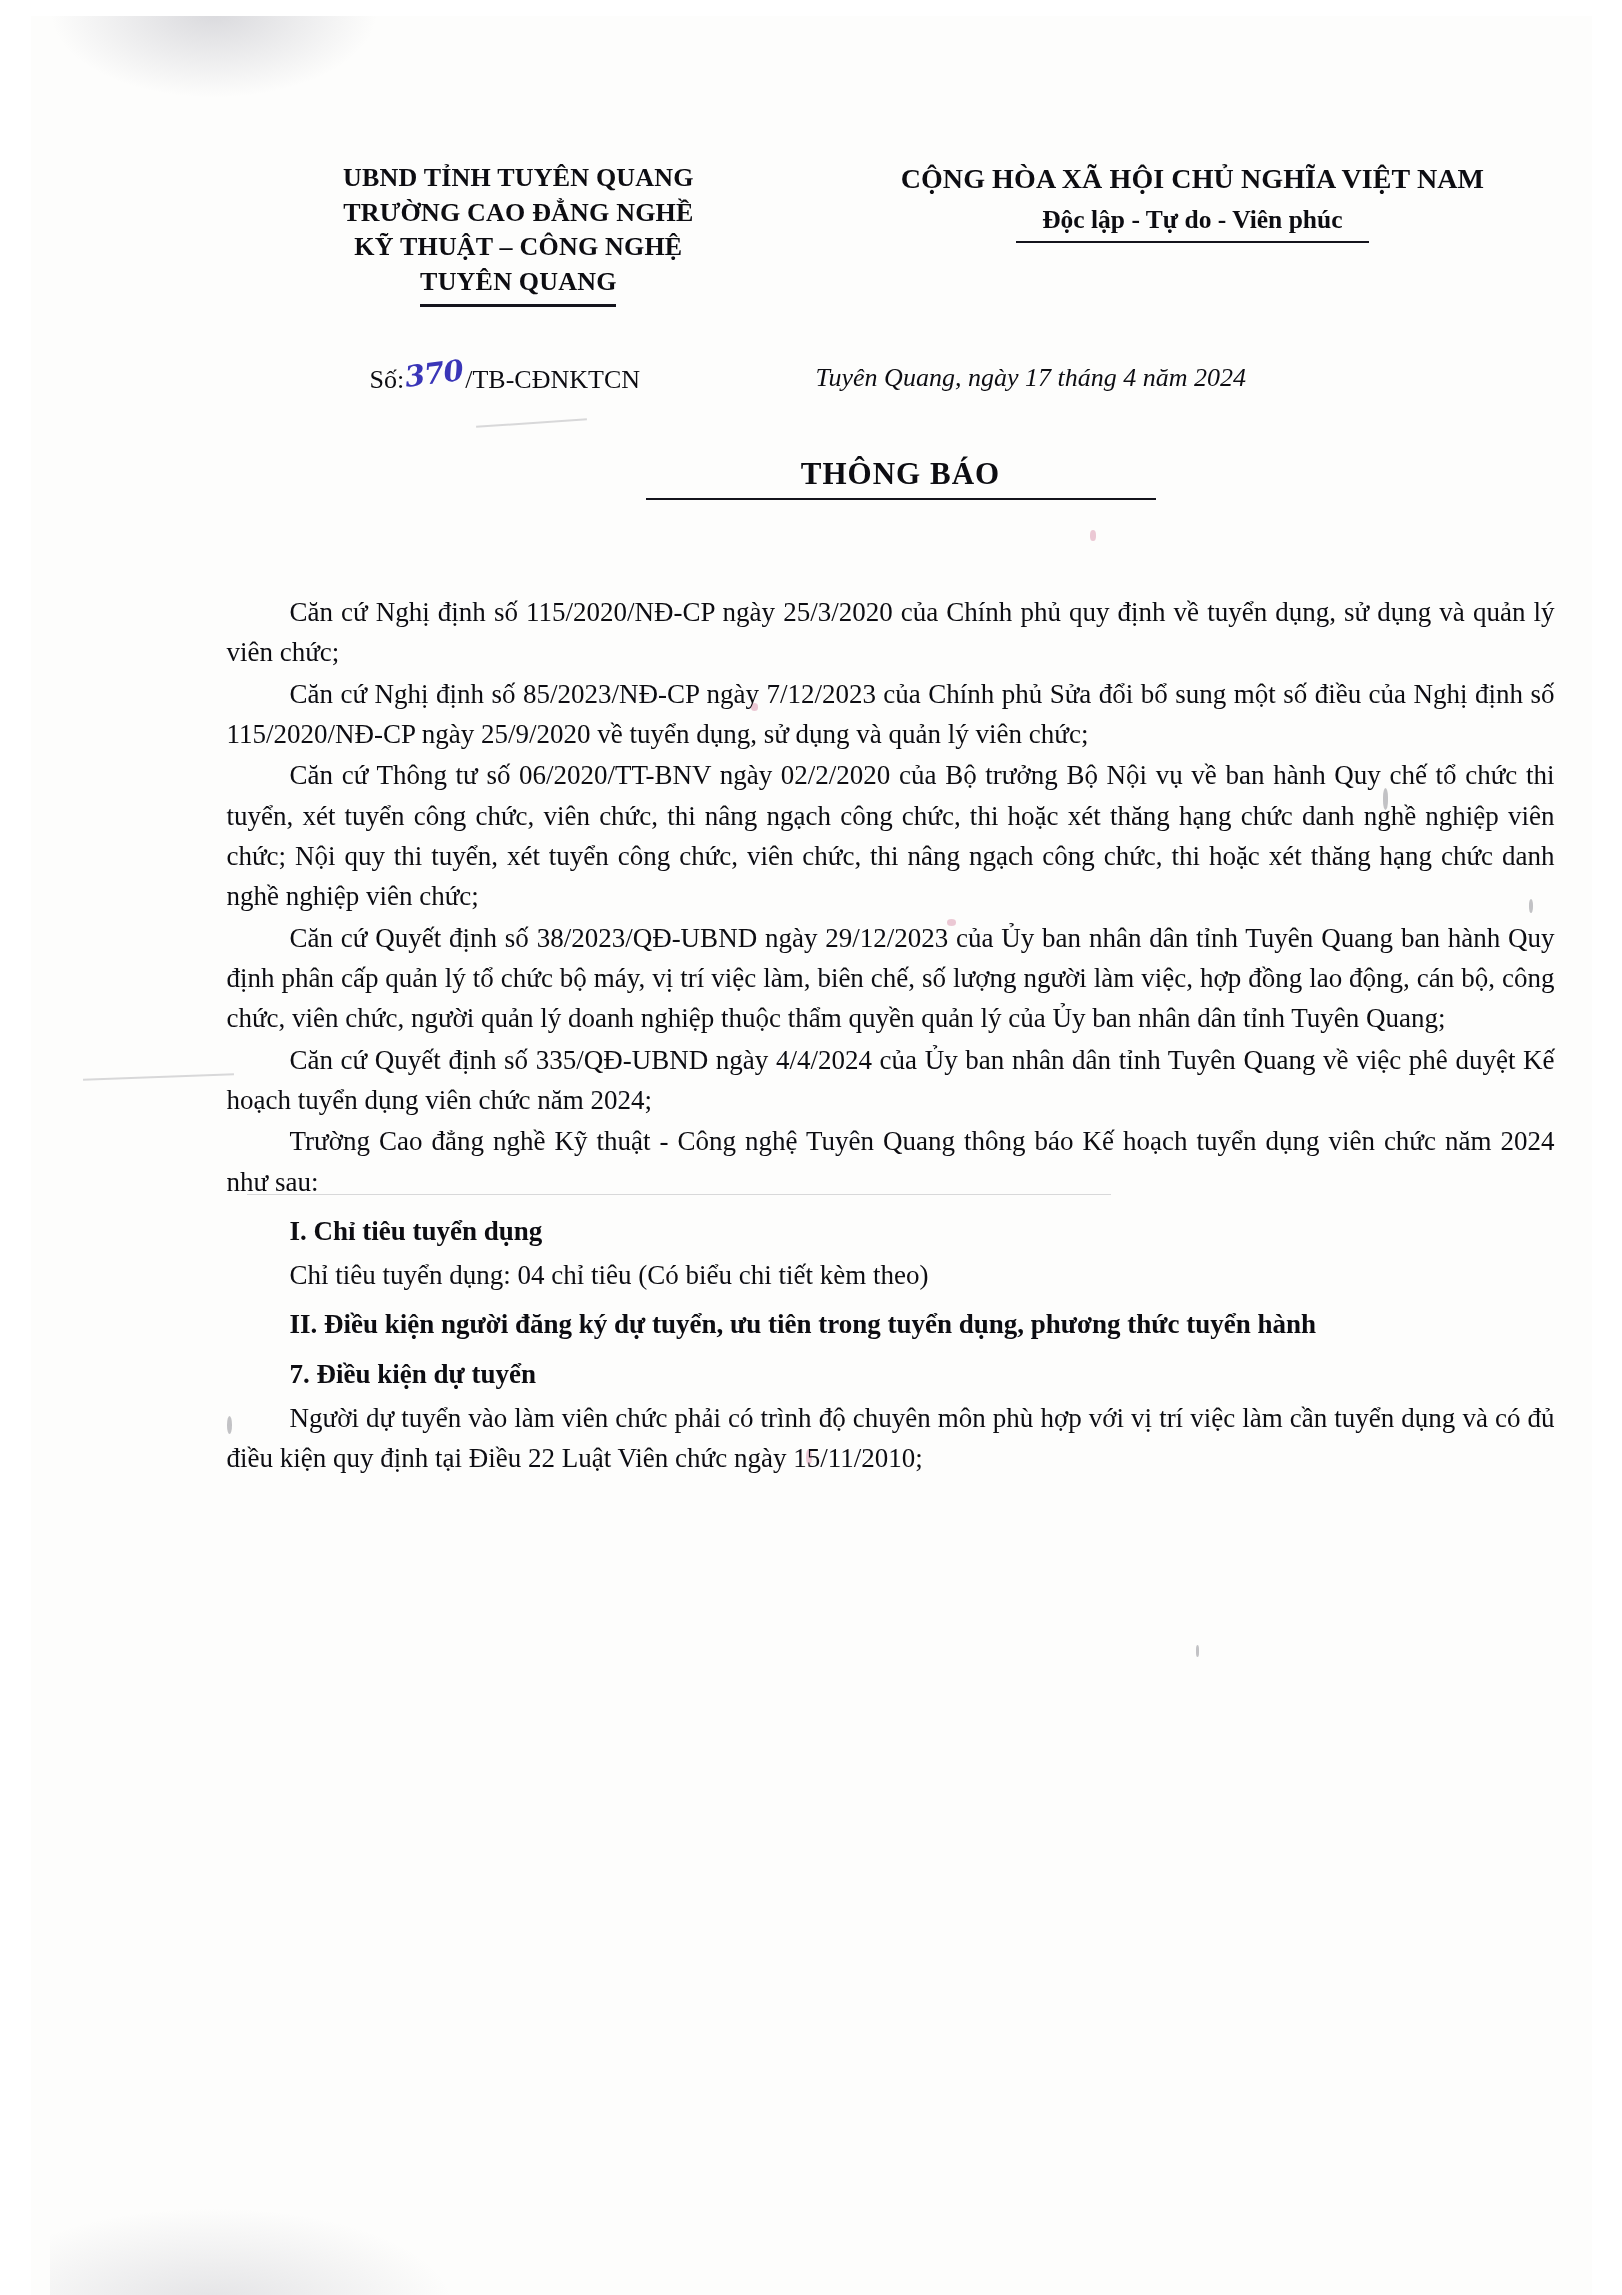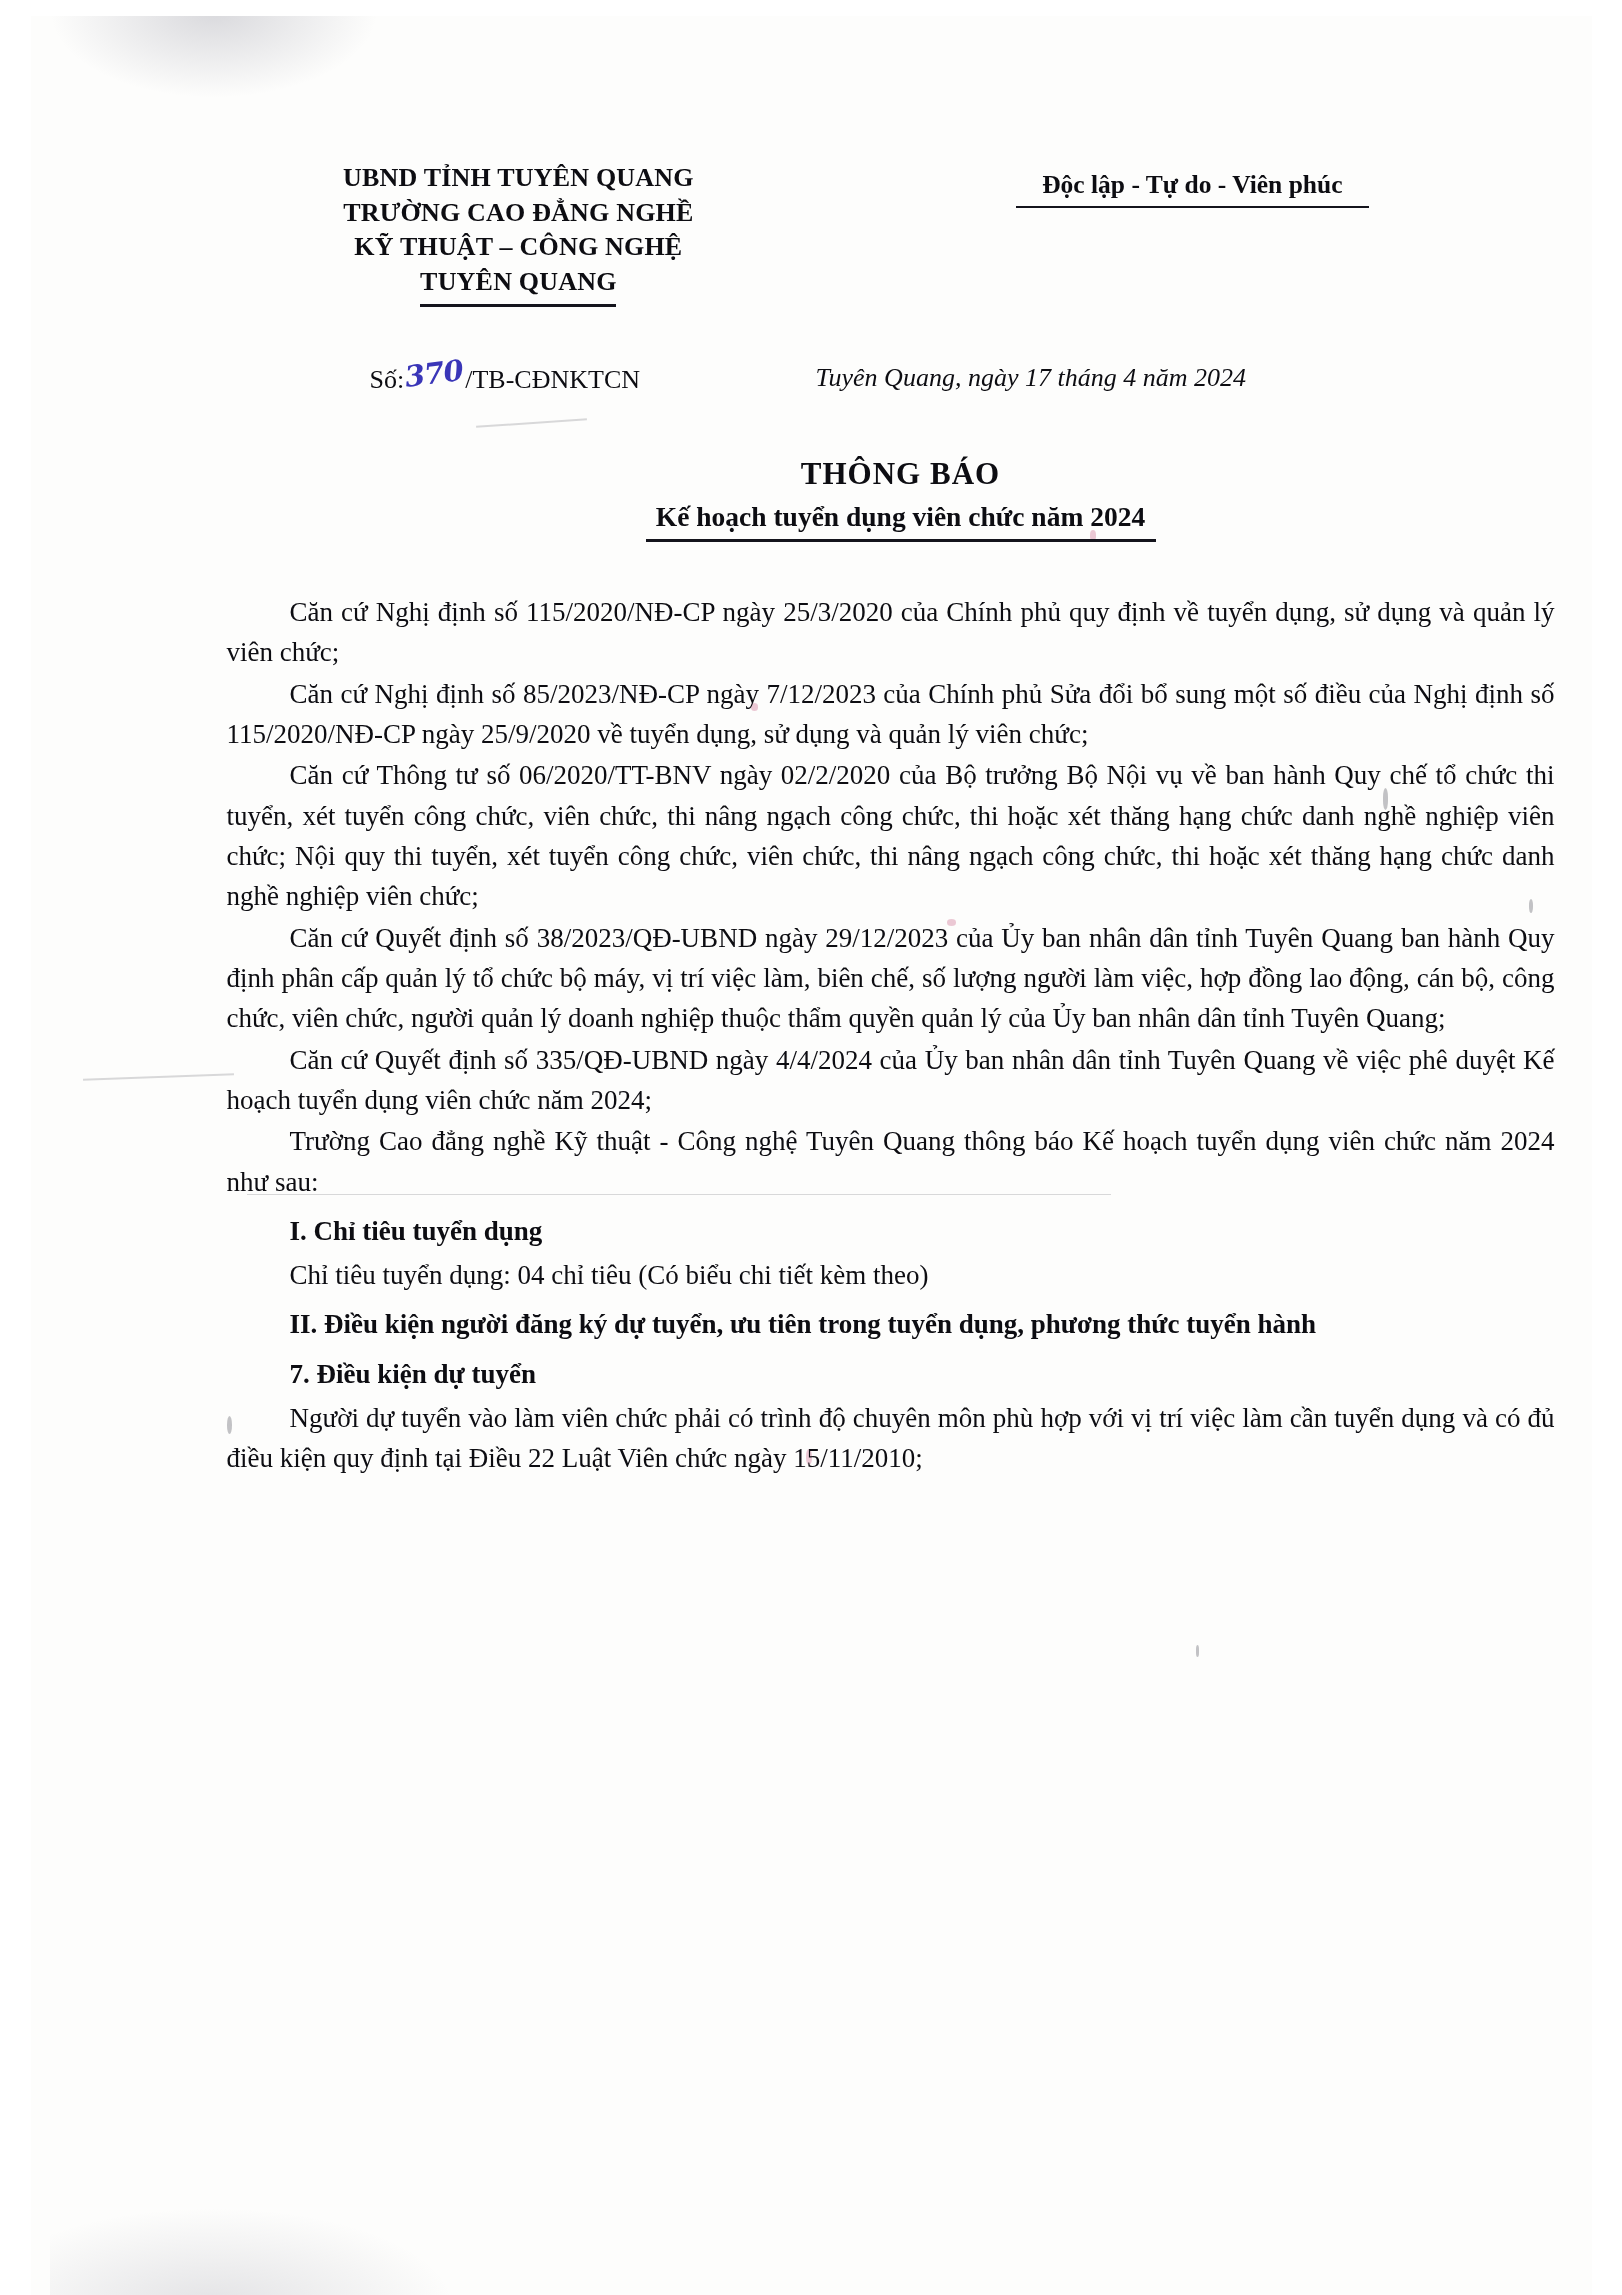--- a/index.html
+++ b/index.html
@@ -240,36 +240,36 @@
 
       <div class="org-block">
         <div class="org-line">UBND TỈNH TUYÊN QUANG</div>
         <div class="org-line">TRƯỜNG CAO ĐẲNG NGHỀ</div>
         <div class="org-line">KỸ THUẬT – CÔNG NGHỆ</div>
         <div class="org-line">TUYÊN QUANG</div>
         <div class="org-rule"></div>
       </div>
 
       <div class="nation-block">
+        <div class="nation-line-1">CỘNG HÒA XÃ HỘI CHỦ NGHĨA VIỆT NAM</div>
         <div class="nation-line-2">Độc lập - Tự do - Viên phúc</div>
         <div class="nation-rule"></div>
       </div>
 
     </div>
 
     <div class="meta-row">
       <div class="doc-number">
         <span>Số:</span><span class="handwritten-number">370</span><span>/TB-CĐNKTCN</span>
       </div>
       <div class="doc-place-date">Tuyên Quang, ngày 17 tháng 4 năm 2024</div>
     </div>
 
     <div class="title-block">
       <div class="doc-title">THÔNG BÁO</div>
-      <div class="doc-subtitle">Kế hoạch tuyển dụng viên chức năm 2024</div>
       <div class="subtitle-rule"></div>
     </div>
 
     <div class="body-block">
 
       <p class="para">Căn cứ Nghị định số 115/2020/NĐ-CP ngày 25/3/2020 của Chính phủ quy định về tuyển dụng, sử dụng và quản lý viên chức;</p>
       <p class="para">Căn cứ Nghị định số 85/2023/NĐ-CP ngày 7/12/2023 của Chính phủ Sửa đổi bổ sung một số điều của Nghị định số 115/2020/NĐ-CP ngày 25/9/2020 về tuyển dụng, sử dụng và quản lý viên chức;</p>
       <p class="para">Căn cứ Thông tư số 06/2020/TT-BNV ngày 02/2/2020 của Bộ trưởng Bộ Nội vụ về ban hành Quy chế tổ chức thi tuyển, xét tuyển công chức, viên chức, thi nâng ngạch công chức, thi hoặc xét thăng hạng chức danh nghề nghiệp viên chức; Nội quy thi tuyển, xét tuyển công chức, viên chức, thi nâng ngạch công chức, thi hoặc xét thăng hạng chức danh nghề nghiệp viên chức;</p>
       <p class="para">Căn cứ Quyết định số 38/2023/QĐ-UBND ngày 29/12/2023 của Ủy ban nhân dân tỉnh Tuyên Quang ban hành Quy định phân cấp quản lý tổ chức bộ máy, vị trí việc làm, biên chế, số lượng người làm việc, hợp đồng lao động, cán bộ, công chức, viên chức, người quản lý doanh nghiệp thuộc thẩm quyền quản lý của Ủy ban nhân dân tỉnh Tuyên Quang;</p>
       <p class="para">Căn cứ Quyết định số 335/QĐ-UBND ngày 4/4/2024 của Ủy ban nhân dân tỉnh Tuyên Quang về việc phê duyệt Kế hoạch tuyển dụng viên chức năm 2024;</p>

